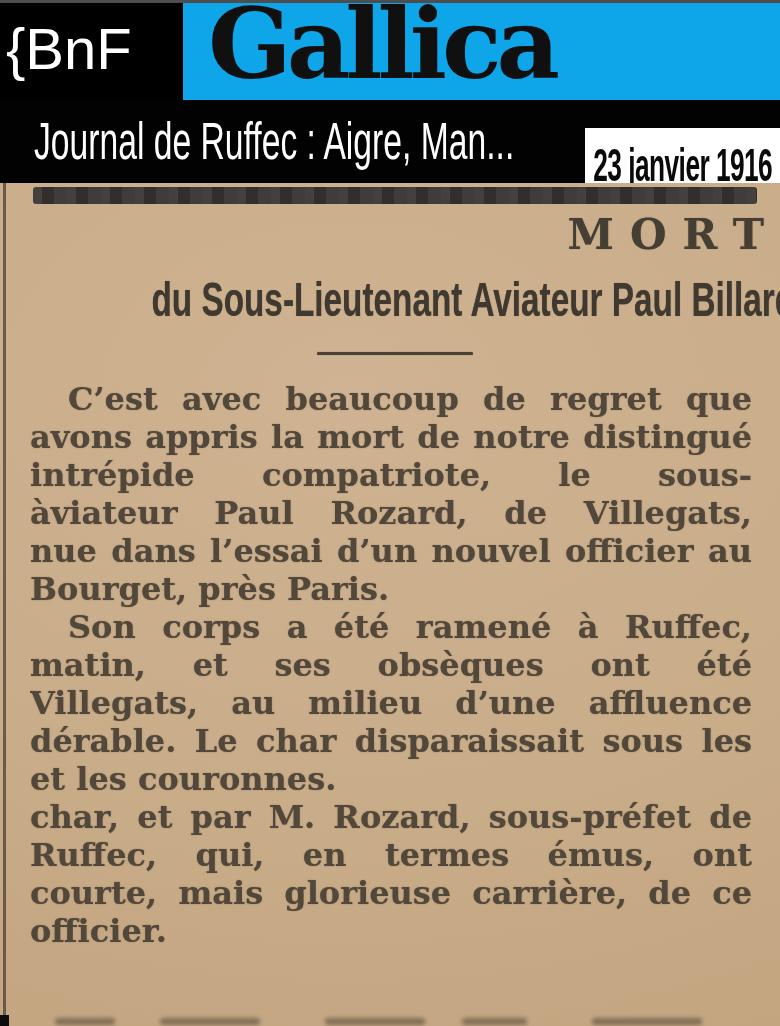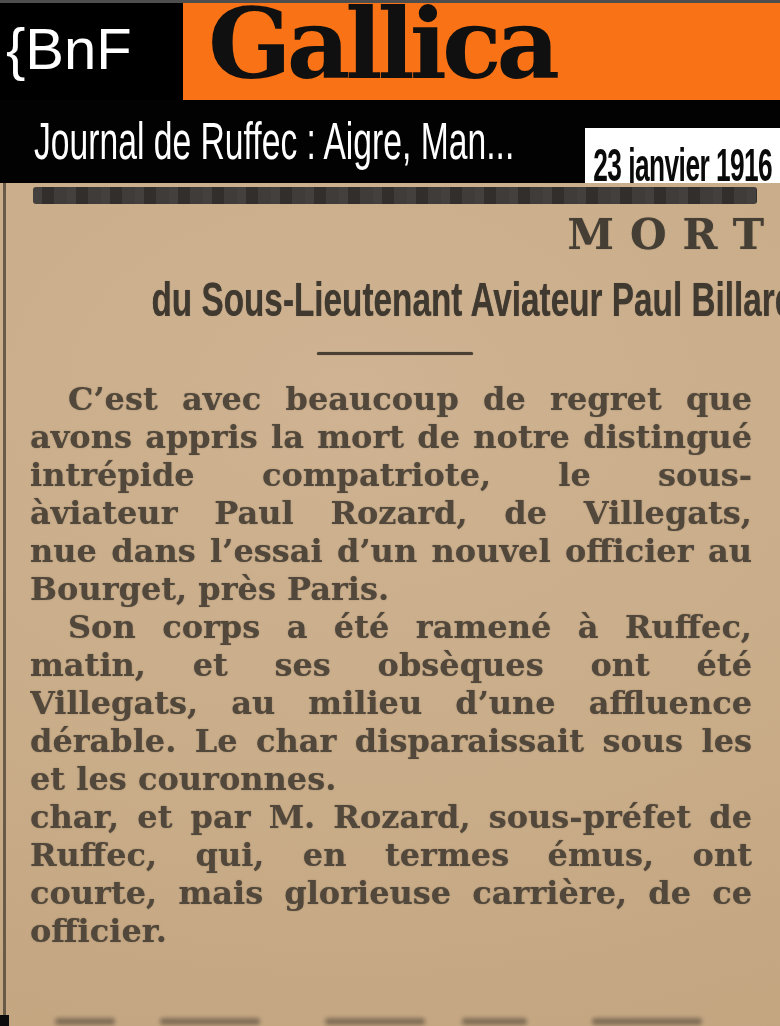--- a/index.html
+++ b/index.html
@@ -1,19 +1,19 @@
 <!DOCTYPE html>
 <html style="--paper: #c9ac88; --ink: #51473a; --band: #3a3633; --chrome-black: #020202; --chrome-white: #ffffff;"><head>
 <meta charset="utf-8">
 <title>Gallica viewer</title>
 <style>
   html,body { margin:0; padding:0; background:#ffffff; }
   .stage {
     position:relative; width:780px; height:1026px; overflow:hidden;
-    background:#f97316; font-family:"Liberation Sans", sans-serif;
+    background:#0ea5e9; font-family:"Liberation Sans", sans-serif;
   }
 
   
   .top-strip { position:absolute; left:0; top:0; width:780px; height:3px; background:#4e4e4e; }
 
   .bnf-box {
     position:absolute; left:0; top:3px; width:183px; height:97px;
     background:#000; color:#fff; display:flex; align-items:center; cursor:pointer;
   }
   .bnf-text { font-size:58px; line-height:1; padding:0 0 6px 6px; letter-spacing:0px; font-weight:400; }

